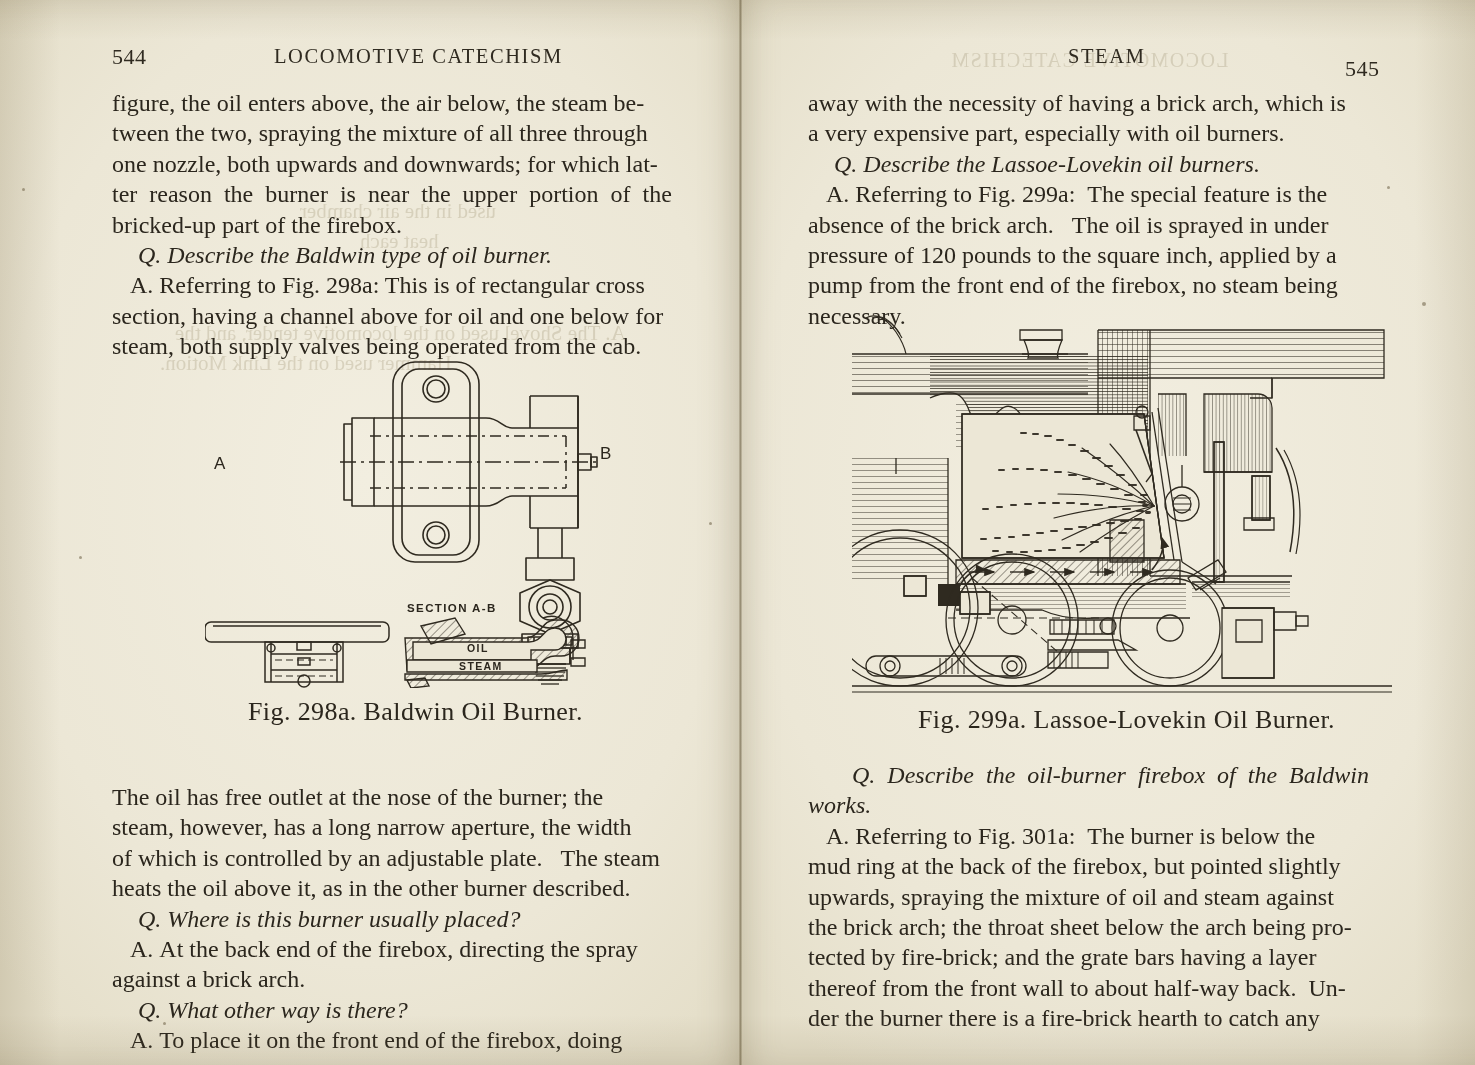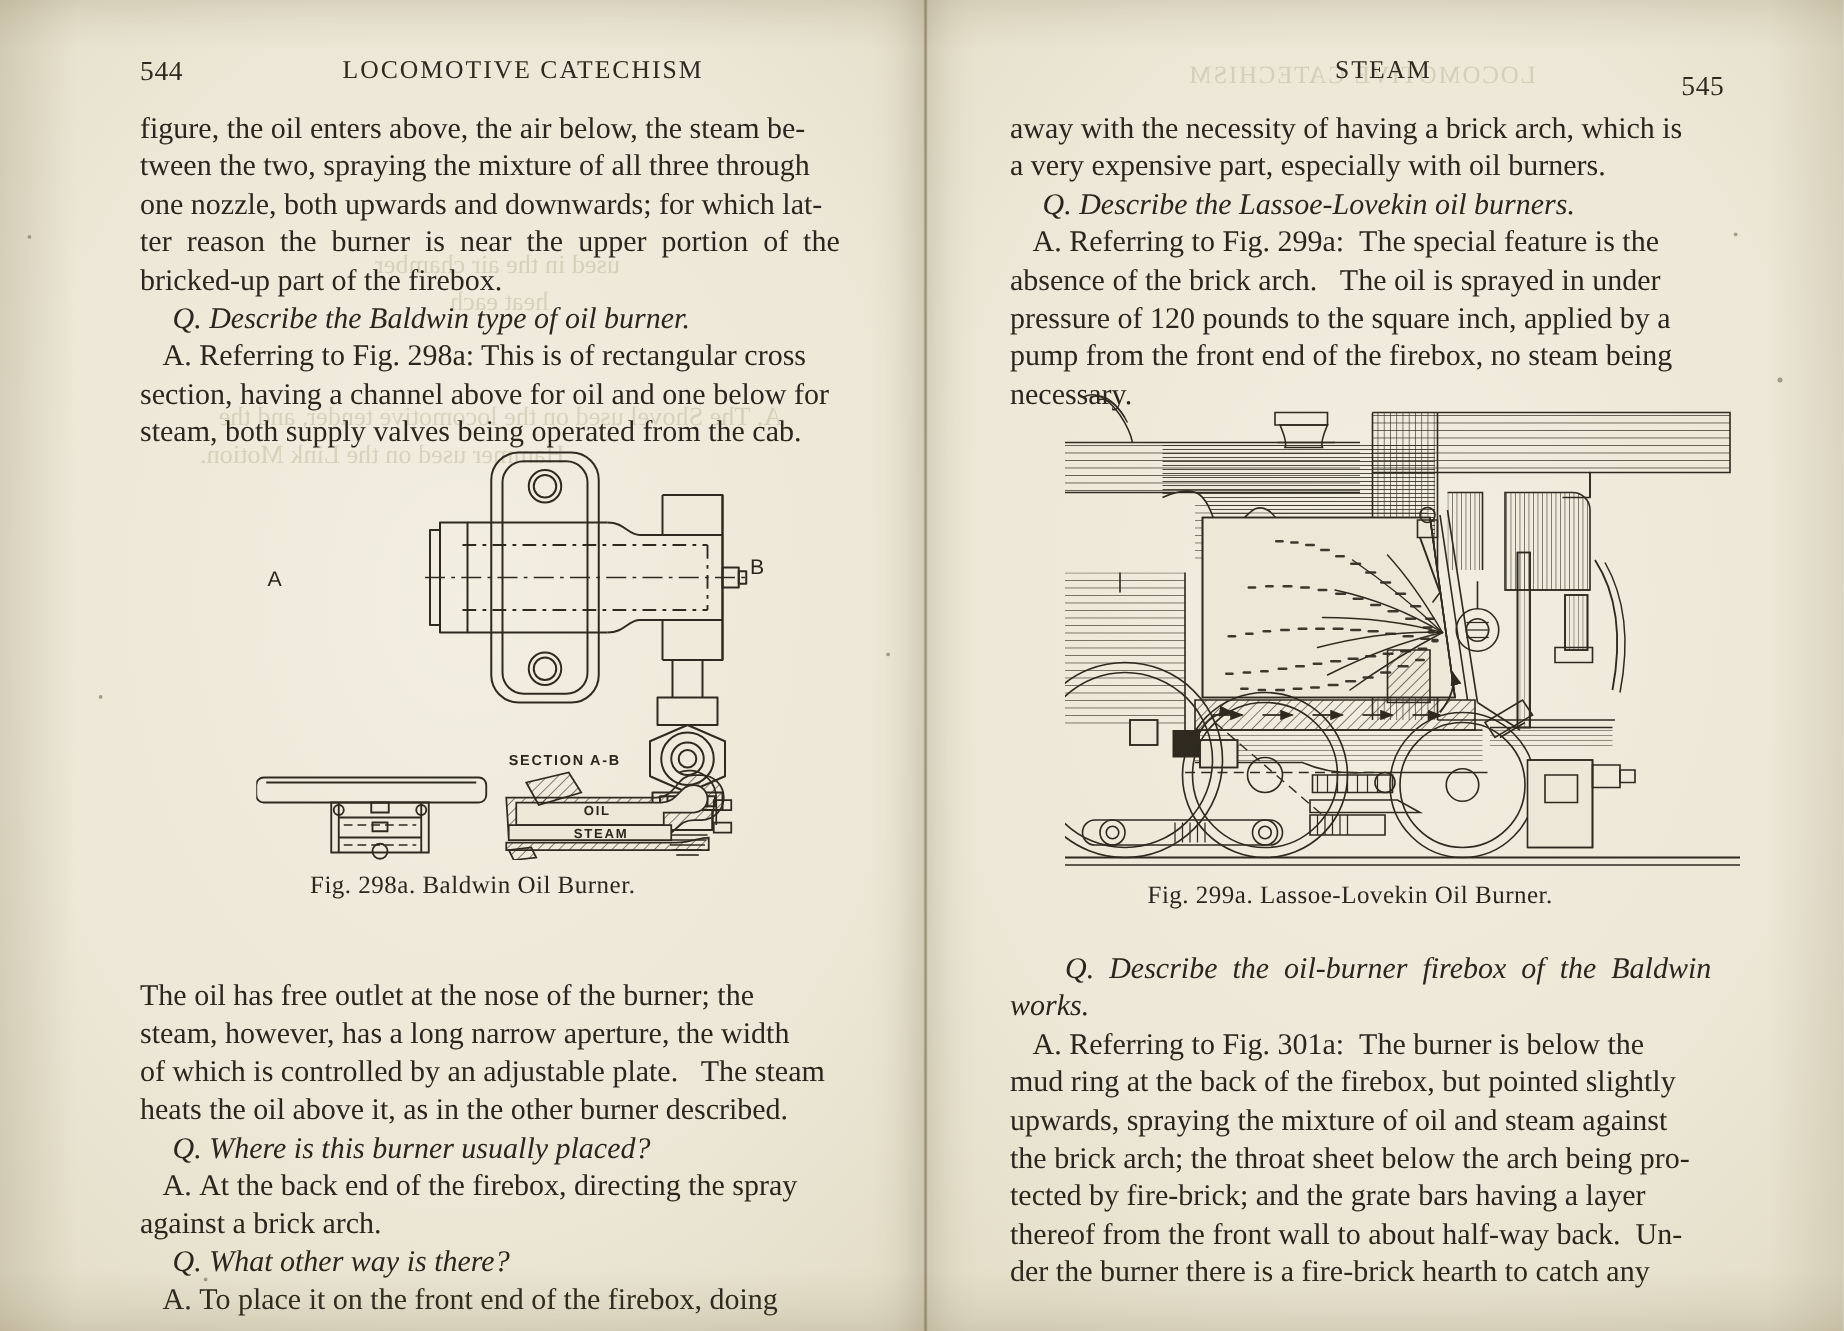--- a/index.html
+++ b/index.html
@@ -60,21 +60,21 @@
   
   .bleed{
     position:absolute;color:rgba(118,103,66,.20);
     font-size:21px;line-height:30px;transform:scaleX(-1);
     pointer-events:none;user-select:none;white-space:nowrap;
     font-family:"Liberation Serif", serif;
   }
   .bleed.head{font-size:20px;letter-spacing:1.4px;}
 
   
-  .caption{position:absolute;font-size:20px;color:#2b261d;letter-spacing:.4px;white-space:nowrap;}
+  .caption{position:absolute;font-size:26px;color:#2b261d;letter-spacing:.4px;white-space:nowrap;}
 
   
   .figbox{position:absolute;}
   .figbox svg{display:block;}
   svg text{font-family:"Liberation Sans", sans-serif;fill:#2b261d;}
   .speck{position:absolute;background:#6b5f46;border-radius:50%;opacity:.55;}
 </style>
 </head>
 <body>
 

